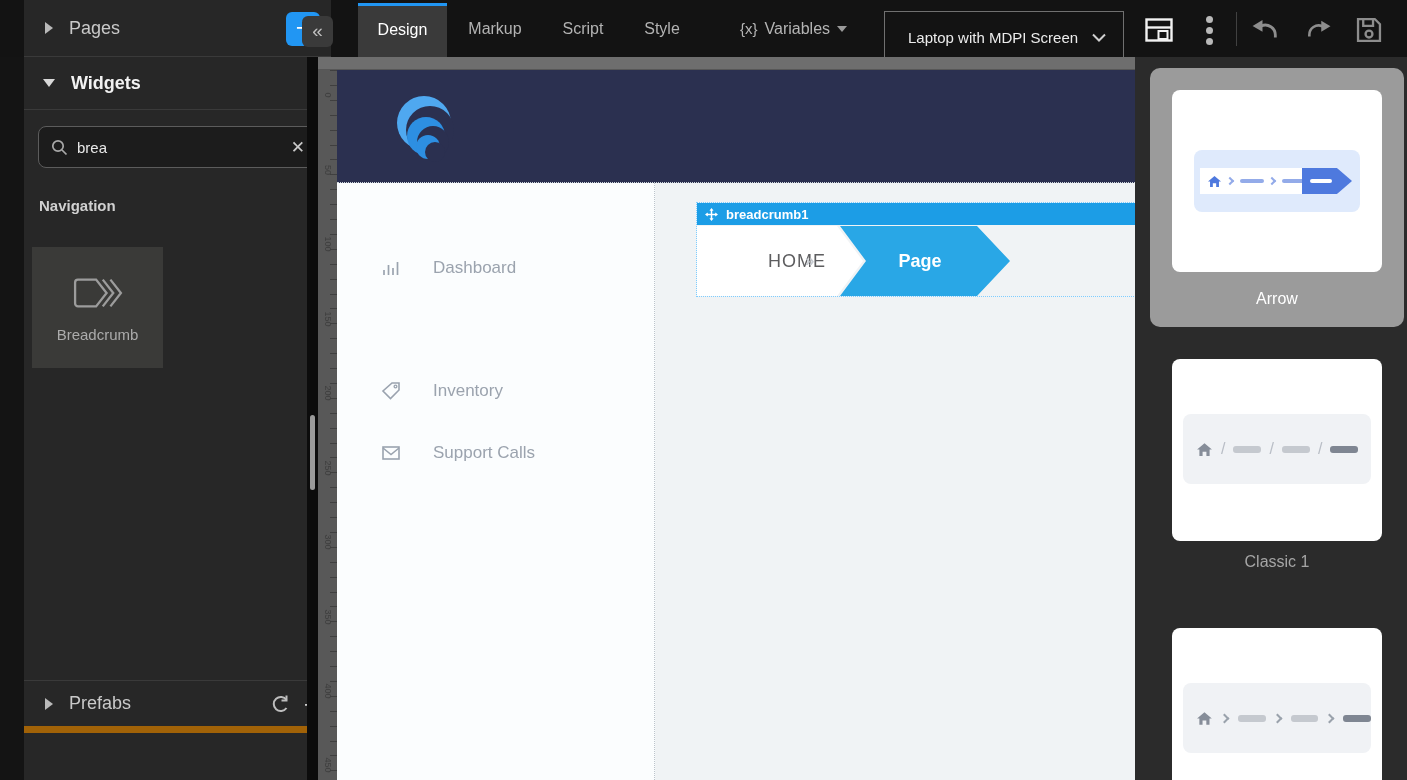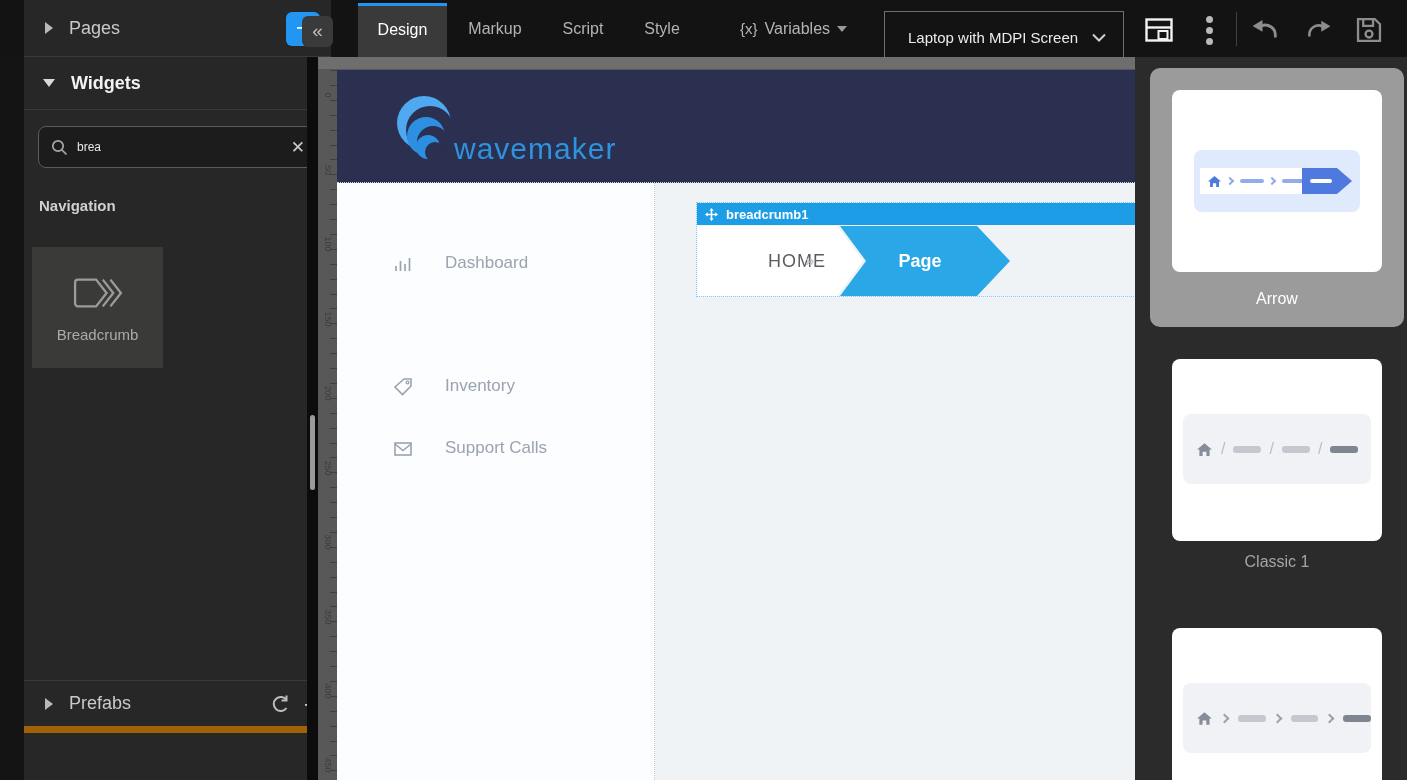--- a/index.html
+++ b/index.html
@@ -35,21 +35,21 @@
   .tri-right { width:0; height:0; border-top:6px solid transparent; border-bottom:6px solid transparent; border-left:8px solid #b9b9b9; margin-left:21px; }
   .tri-down { width:0; height:0; border-left:6px solid transparent; border-right:6px solid transparent; border-top:8px solid #d9d9d9; margin-left:19px; }
   .side-title { color:#c9c9c9; font-size:18px; margin-left:16px; }
   .side-title-bright { color:#f2f2f2; font-size:18px; font-weight:bold; margin-left:16px; }
   .add-pages-btn { position:absolute; right:11px; top:12px; width:34px; height:34px; background:#2196f3; border-radius:6px;
                    color:#fff; font-size:25px; line-height:31px; text-align:center; cursor:pointer; }
   #collapse-btn { position:absolute; left:302px; top:16px; width:31px; height:31px; background:#3a3a3a; border-radius:6px;
                   color:#c0c0c0; font-size:19px; line-height:29px; text-align:center; z-index:6; cursor:pointer; }
   .search-box { position:absolute; left:14px; top:126px; width:280px; height:42px; background:#1c1c1c; border:1px solid #5c5c5c;
                 border-radius:8px; display:flex; align-items:center; padding:0 12px; gap:9px; }
-  .search-box input { flex:1; background:transparent; border:none; outline:none; color:#e8e8e8; font-size:12px; font-family:"Liberation Sans",sans-serif; }
+  .search-box input { flex:1; background:transparent; border:none; outline:none; color:#e8e8e8; font-size:15px; font-family:"Liberation Sans",sans-serif; }
   .clear-x { color:#c9c9c9; font-size:17px; cursor:pointer; }
   .cat-label { position:absolute; left:15px; top:197px; color:#d0d0d0; font-size:15px; font-weight:bold; }
   .widget-tile { position:absolute; left:8px; top:247px; width:131px; height:121px; background:#3a3a38; cursor:grab;
                  display:flex; flex-direction:column; align-items:center; justify-content:center; gap:12px; }
   .widget-tile-label { color:#ababab; font-size:15px; }
   .row-prefabs { position:absolute; left:0; top:680px; width:307px; height:53px; border-top:1px solid #3a3a3a; border-bottom:7px solid #a16207; display:flex; align-items:center; }
   .row-pstruct { position:absolute; left:0; top:733px; width:307px; height:47px; display:flex; align-items:center; }
   .prefab-icons { position:absolute; right:12px; top:0; height:100%; display:flex; align-items:center; gap:12px; }
   .plus-glyph { color:#cfcfcf; font-size:26px; font-weight:300; cursor:pointer; line-height:22px; }
 
@@ -60,21 +60,21 @@
   #vruler { position:absolute; left:318px; top:70px; width:19px; height:710px; background:#585858; }
   #vruler .ticks { position:absolute; right:0; top:0; width:7px; height:100%;
     background:repeating-linear-gradient(to bottom, rgba(0,0,0,0.28) 0 1px, transparent 1px 14.9px); }
   .ruler-num { position:absolute; left:1px; width:17px; text-align:center; color:#3e3e3e; font-size:9px; transform:rotate(90deg); }
 
   
   #canvas { position:absolute; left:337px; top:70px; width:798px; height:710px; background:#f0f3f5; }
   #app-header { position:absolute; left:0; top:0; width:798px; height:113px; background:#2b3050; border-bottom:1px dotted #cdd5da; }
   .brand-text { position:absolute; left:117px; top:62px; color:#2e93dd; font-size:30px; font-weight:300; letter-spacing:1px; }
   #app-nav { position:absolute; left:0; top:113px; width:318px; height:597px; background:#fbfdfe; border-right:1px dotted #bcc4cb; }
-  .nav-item { position:absolute; left:0; width:318px; height:30px; display:flex; align-items:flex-start; cursor:pointer;padding-left:12px; }
+  .nav-item { position:absolute; left:0; width:318px; height:30px; display:flex; align-items:center; cursor:pointer; }
   .nav-item .nico { margin-left:43px; width:22px; height:22px; }
   .nav-item .nlabel { margin-left:31px; color:#9ba3ae; font-size:17px; }
 
   #app-main { position:absolute; left:318px; top:113px; width:480px; height:597px; }
   #selection { position:absolute; left:42px; top:20px; width:438px; height:93px; outline:1px dotted #7fcdff; }
   #sel-bar { position:absolute; left:0; top:0; width:438px; height:22px; background:#1c9de6; display:flex; align-items:center; gap:8px; padding-left:8px; cursor:move; }
   #sel-name { color:#fff; font-size:13px; font-weight:600; }
   #bc-widget { position:absolute; left:0; top:23px; width:438px; height:70px; }
   .bc-home { position:absolute; left:36px; top:0; width:70px; height:70px; line-height:70px; text-align:center; color:#5d5d5f; font-size:18px; letter-spacing:1px; cursor:pointer;margin-left:29px; }
   .bc-sep { position:absolute; left:108px; top:0; height:70px; line-height:70px; color:#c6cad0; font-size:17px; font-weight:bold; }
@@ -236,21 +236,20 @@
   <div id="canvas">
     <div id="app-header">
       <svg width="58" height="88" viewBox="0 0 58 88" style="position:absolute;left:59px;top:24px;">
         <circle cx="28" cy="29" r="27" fill="#4fa8f0"></circle>
         <circle cx="34" cy="36" r="24" fill="#2b3050"></circle>
         <circle cx="30" cy="42" r="19" fill="#2d8fe2"></circle>
         <circle cx="37" cy="48" r="16" fill="#2b3050"></circle>
         <circle cx="32" cy="53" r="12" fill="#2d8fe2"></circle>
         <circle cx="39" cy="58" r="10" fill="#2b3050"></circle>
       </svg>
-      <span class="brand-text">wavemaker</span>
     </div>
 
     <div id="app-nav">
       <div class="nav-item" style="top:70px">
         <svg class="nico" viewBox="0 0 22 22">
           <line x1="4" y1="18" x2="4" y2="13" stroke="#9aa3af" stroke-width="1.7"></line>
           <line x1="8.5" y1="18" x2="8.5" y2="8" stroke="#9aa3af" stroke-width="1.7"></line>
           <line x1="13" y1="18" x2="13" y2="11" stroke="#9aa3af" stroke-width="1.7"></line>
           <line x1="17.5" y1="18" x2="17.5" y2="5" stroke="#9aa3af" stroke-width="1.7"></line>
         </svg>

